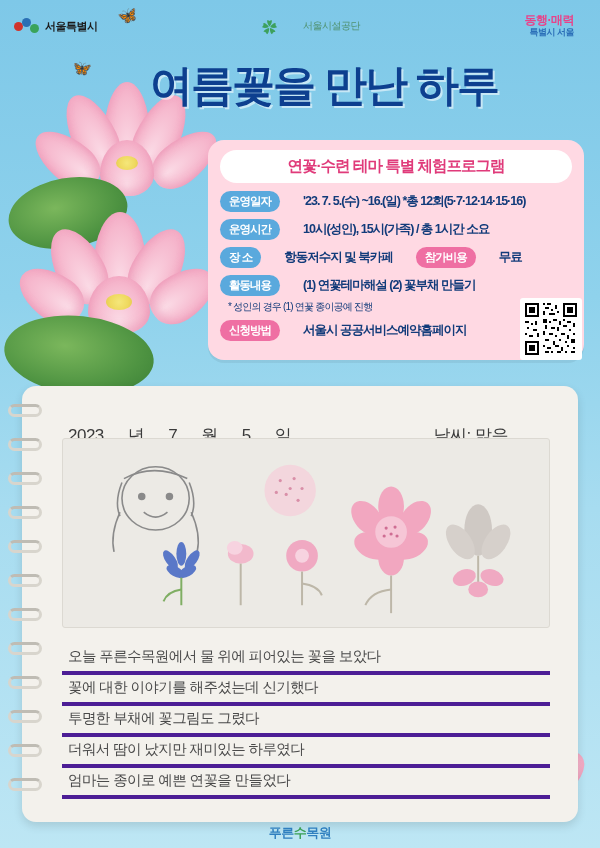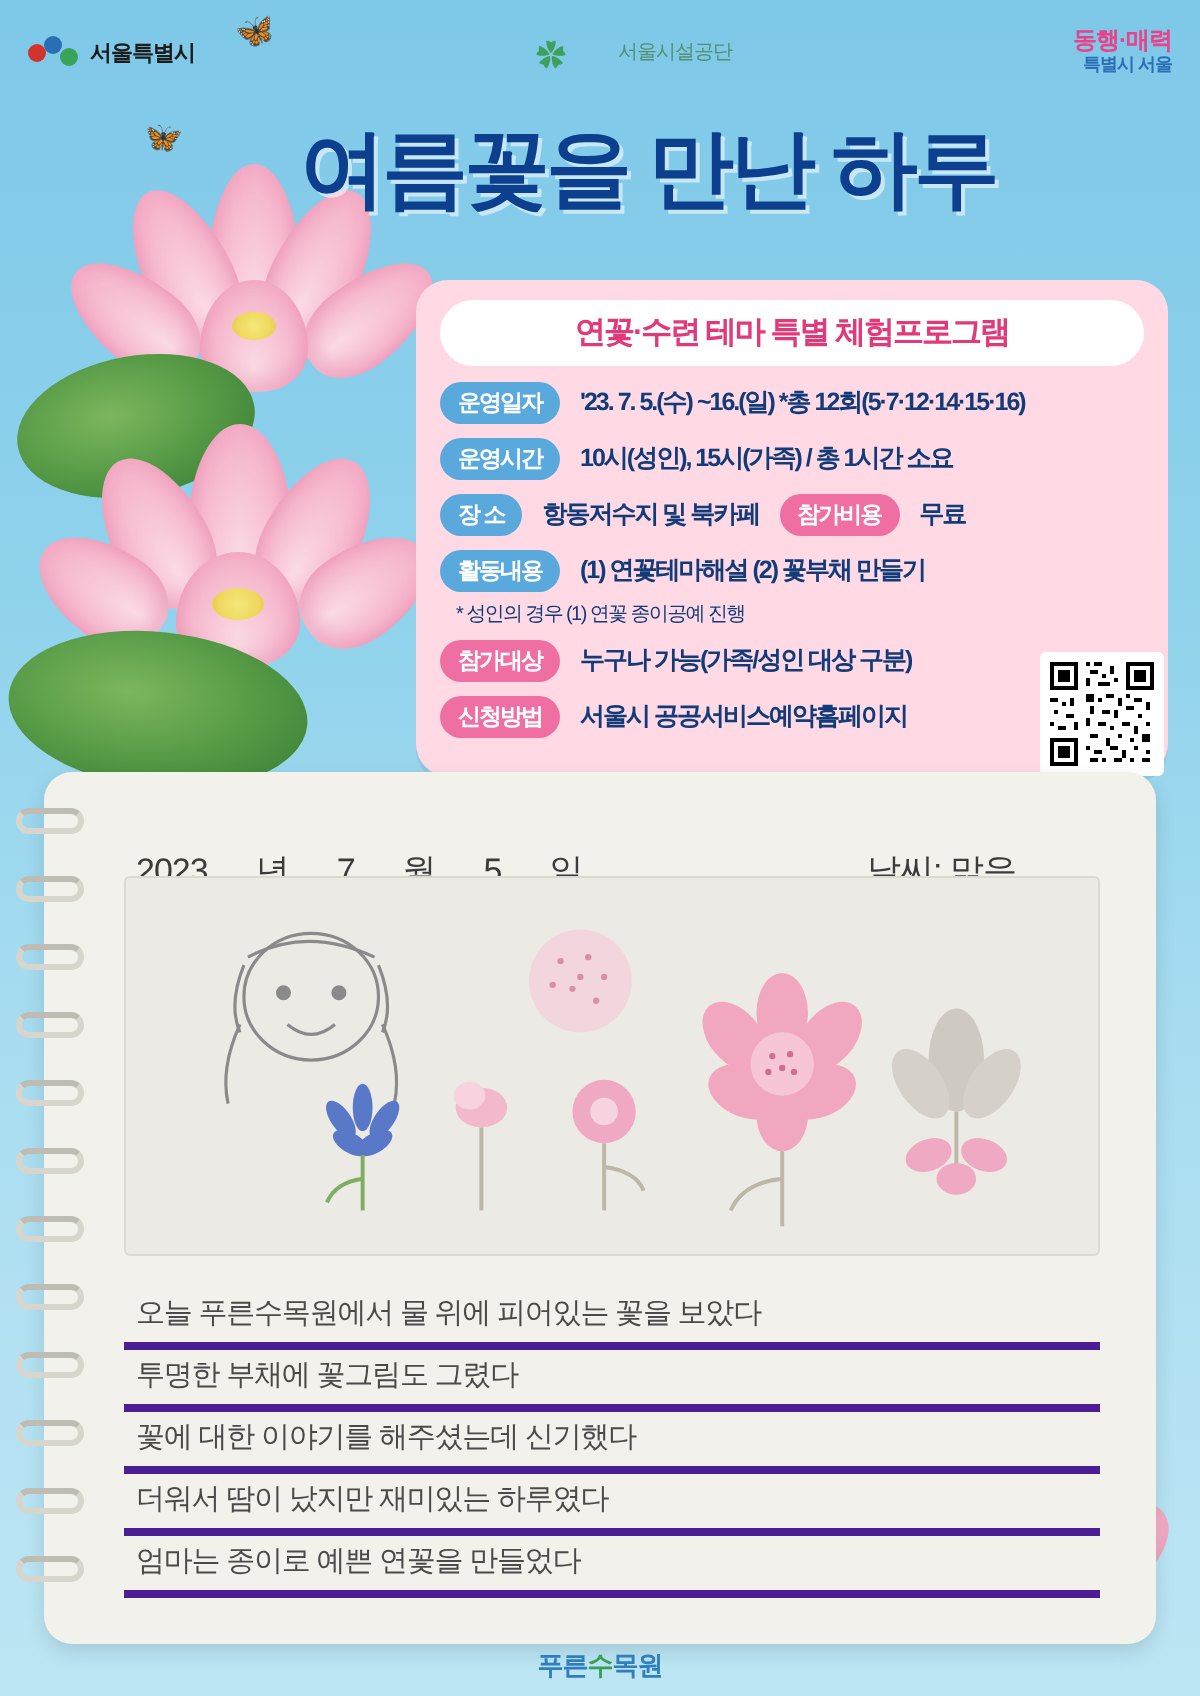--- a/index.html
+++ b/index.html
@@ -12,21 +12,21 @@
     position: relative;
     width: 600px; height: 848px;
     background: linear-gradient(180deg, #7ec8e8 0%, #8fd2ec 35%, #a7dcf0 60%, #bde6f4 100%);
     overflow: hidden;
   }
 
   
   .logo-bar {
     position: absolute; top: 0; left: 0; right: 0; height: 46px;
     display: flex; align-items: center; justify-content: space-between;
-    padding: 6px 14px 0 14px;
+    padding: 6px 26px 0 14px;
   }
   .seoul-logo { display: flex; align-items: center; gap: 5px; }
   .seoul-mark {
     width: 26px; height: 16px; position: relative;
   }
   .seoul-mark i {
     position: absolute; display: block; border-radius: 50%;
   }
   .seoul-mark i.a { width: 9px; height: 9px; background: #d0342c; left: 0; top: 4px; }
   .seoul-mark i.b { width: 9px; height: 9px; background: #2a6fb4; left: 8px; top: 0px; }
@@ -88,21 +88,21 @@
     padding: 10px 12px 12px 12px;
     box-shadow: 0 3px 0 rgba(0,0,0,.06);
   }
   .info-head {
     background: #ffffff; border-radius: 22px;
     color: #e03a7a; font-weight: bold; font-size: 15.5px;
     text-align: center; padding: 6px 4px; letter-spacing: -1px;
     margin-bottom: 8px;
   }
   .info-row {
-    display: flex; align-items: center; gap: 10px;
+    display: flex; align-items: center; gap: 23px;
     margin-bottom: 7px; position: relative;
   }
   .chip {
     background: #5aa9dd; color: #fff; font-size: 11.5px; font-weight: bold;
     border-radius: 12px; padding: 3px 9px; white-space: nowrap;
     letter-spacing: -1px;
   }
   .chip.pink { background: #ef6fa3; }
   .rowtext {
     color: #123b7a; font-weight: bold; font-size: 12.5px; letter-spacing: -1px;
@@ -241,24 +241,20 @@
       <span class="rowtext">무료</span>
     </div>
 
     <div class="info-row">
       <span class="chip">활동내용</span>
       <span class="rowtext">(1) 연꽃테마해설 (2) 꽃부채 만들기</span>
     </div>
 
     <div class="note">* 성인의 경우 (1) 연꽃 종이공예 진행</div>
 
-    <div class="info-row">
-      <span class="chip pink">참가대상</span>
-      <span class="rowtext">누구나 가능(가족/성인 대상 구분)</span>
-    </div>
 
     <div class="info-row">
       <span class="chip pink">신청방법</span>
       <span class="rowtext">서울시 공공서비스예약홈페이지</span>
     </div>
 
     <div class="qr">
       <svg width="56" height="56" viewBox="0 0 28 28" shape-rendering="crispEdges">
         <rect width="28" height="28" fill="#fff"></rect>
         <g fill="#000">
@@ -437,22 +433,22 @@
           <circle cx="240" cy="118" r="16" fill="#f0a9c2"></circle>
           <circle cx="240" cy="118" r="7" fill="#f7d3e0"></circle>
           <path d="M240 134 l0 34" stroke="#bdb7a8" stroke-width="2" fill="none"></path>
           <path d="M240 146 q16 2 20 12" stroke="#bdb7a8" stroke-width="2" fill="none"></path>
         </g>
       </svg>
     </div>
 
     <div class="lines">
       <div class="dline">오늘 푸른수목원에서 물 위에 피어있는 꽃을 보았다</div>
+      <div class="dline">꽃에 대한 이야기를 해주셨는데 신기했다</div>
       <div class="dline">투명한 부채에 꽃그림도 그렸다</div>
-      <div class="dline">꽃에 대한 이야기를 해주셨는데 신기했다</div>
       <div class="dline">더워서 땀이 났지만 재미있는 하루였다</div>
       <div class="dline">엄마는 종이로 예쁜 연꽃을 만들었다</div>
     </div>
   </div>
 
   <div class="footer-logo">
     <span>푸른</span><span class="g">수</span><span>목원</span>
   </div>
 
 </div>

